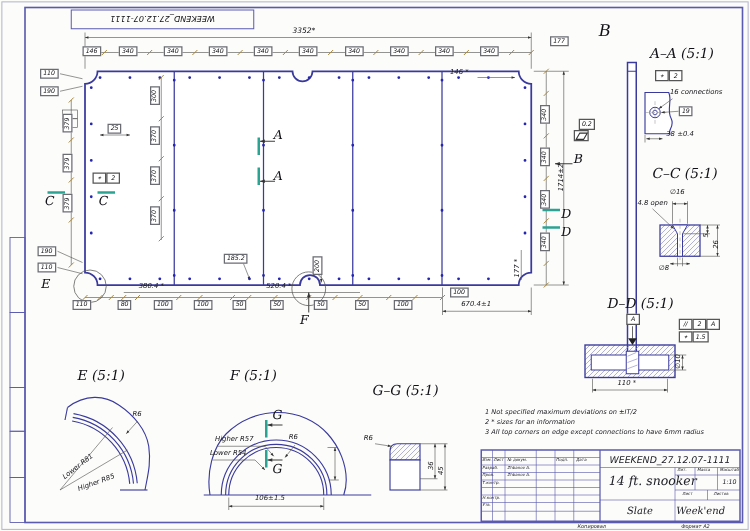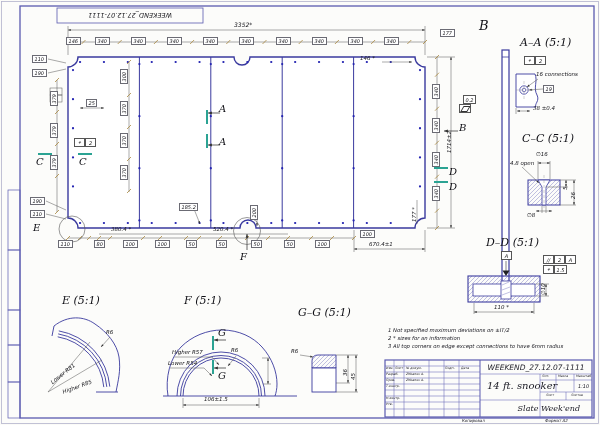--- a/index.html
+++ b/index.html
@@ -398,21 +398,21 @@
   <div class="lb" style="left:291px;top:349px;">R6</div>
   <div class="lb r90" style="left:343px;top:376px;">36</div>
   <div class="lb r90" style="left:351px;top:380px;">45</div>
 
   <div class="nt" style="position:absolute;left:388px;top:327px;">1  Not specified maximum deviations on ±IT/2</div>
   <div class="nt" style="position:absolute;left:388px;top:335px;">2  * sizes for an information</div>
   <div class="nt" style="position:absolute;left:388px;top:343px;">3  All top corners on edge except connections to have 6mm radius</div>
 
   <div class="tb tbm ctr" style="left:482px;top:363px;width:108px;">WEEKEND_27.12.07-1111</div>
   <div class="tb tbl" style="left:487px;top:380px;">14 ft. snooker</div>
-  <div class="tb tbs ctr" style="left:498px;top:404px;width:60px;">Slate</div>
+  <div class="tb tbs ctr" style="left:482px;top:404px;width:60px;">Slate</div>
   <div class="tb tbs ctr" style="left:541px;top:404px;width:34px;">Week'end</div>
   <div class="tb" style="left:542px;top:375px;">Лит.</div>
   <div class="tb" style="left:558px;top:375px;">Масса</div>
   <div class="tb" style="left:576px;top:375px;">Масштаб</div>
   <div class="tb" style="left:578px;top:384px;font-size:5px;">1:10</div>
   <div class="tb" style="left:546px;top:394px;">Лист</div>
   <div class="tb" style="left:571px;top:394px;">Листов</div>
   <div class="tb" style="left:386px;top:367px;">Изм.</div>
   <div class="tb" style="left:395px;top:367px;">Лист</div>
   <div class="tb" style="left:406px;top:367px;">№ докум.</div>

